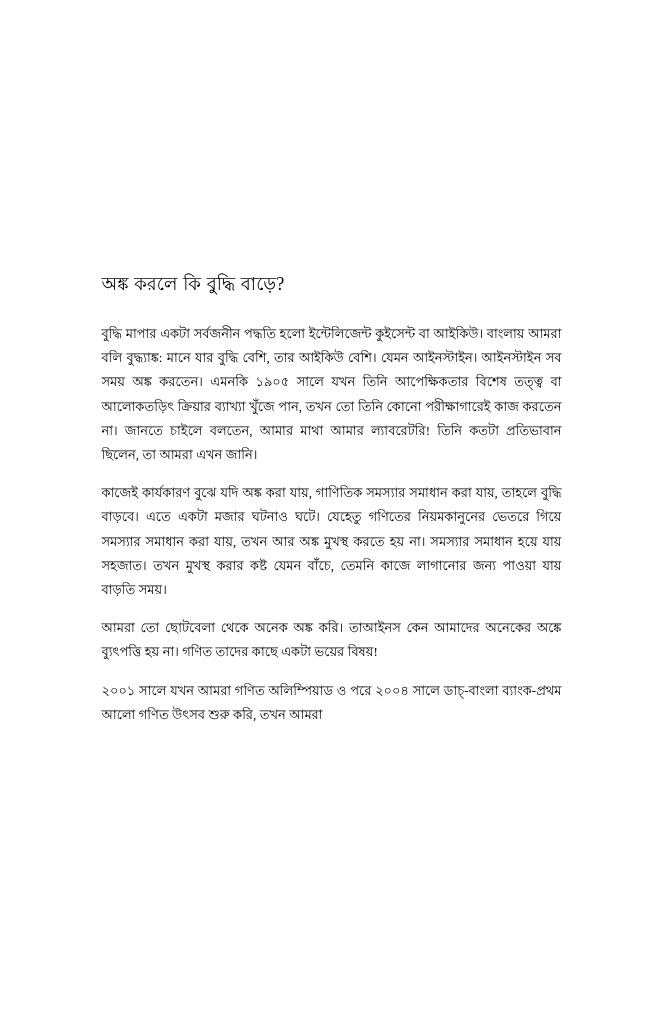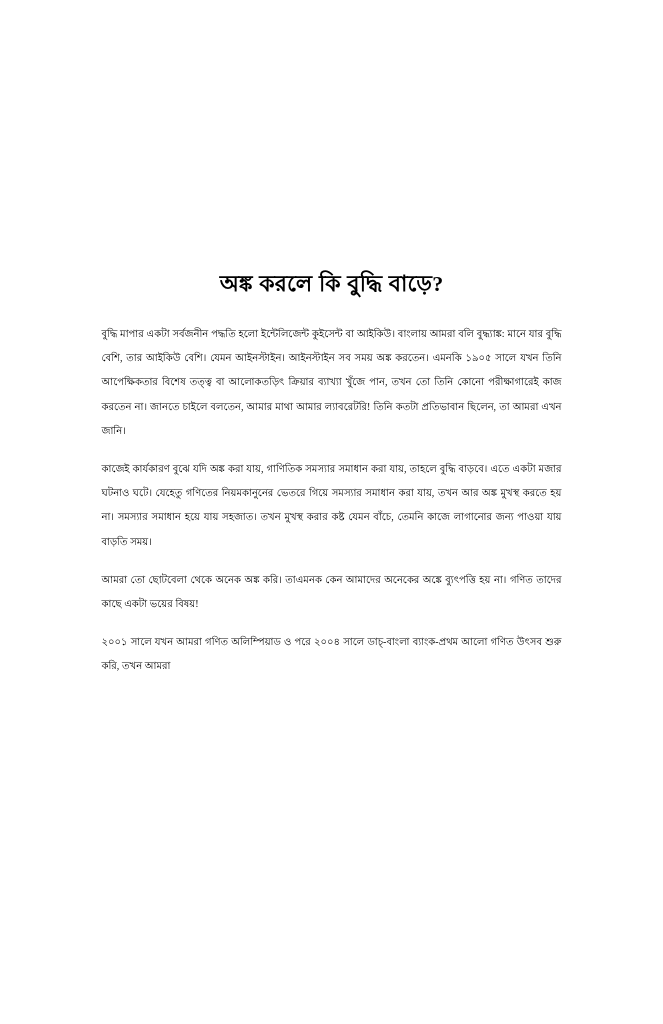--- a/index.html
+++ b/index.html
@@ -31,31 +31,31 @@
   }
 
   .content {
     position: relative;
     margin: 0 auto;
     width: 460px;      
     box-sizing: border-box;
   }
 
   .article-title {
-    font-size: 22px;
-    font-weight: bold;
-    text-align: center;
+    font-size: 18px;
+    font-weight: normal;
+    text-align: left;
     line-height: 24px;
     margin: 0 0 26px 0;
     letter-spacing: 0.1px;
     word-spacing: 1px;
   }
 
   .paragraph {
-    font-size: 10px;
+    font-size: 13px;
     line-height: 24.2px;
     text-align: justify;
     text-justify: inter-word;
     margin: 0 0 14px 0;
     word-spacing: 0.2px;
     hyphens: none;
   }
 
   .paragraph:last-child {
     margin-bottom: 12px;
@@ -69,19 +69,19 @@
   <div class="page-top-space"></div>
 
   <div class="content">
 
     <h1 class="article-title">অঙ্ক করলে কি বুদ্ধি বাড়ে?</h1>
 
     <p class="paragraph">বুদ্ধি মাপার একটা সর্বজনীন পদ্ধতি হলো ইন্টেলিজেন্ট কুইসেন্ট বা আইকিউ। বাংলায় আমরা বলি বুদ্ধ্যাঙ্ক: মানে যার বুদ্ধি বেশি, তার আইকিউ বেশি। যেমন আইনস্টাইন। আইনস্টাইন সব সময় অঙ্ক করতেন। এমনকি ১৯০৫ সালে যখন তিনি আপেক্ষিকতার বিশেষ তত্ত্ব বা আলোকতড়িৎ ক্রিয়ার ব্যাখ্যা খুঁজে পান, তখন তো তিনি কোনো পরীক্ষাগারেই কাজ করতেন না। জানতে চাইলে বলতেন, আমার মাথা আমার ল্যাবরেটরি! তিনি কতটা প্রতিভাবান ছিলেন, তা আমরা এখন জানি।</p>
 
     <p class="paragraph">কাজেই কার্যকারণ বুঝে যদি অঙ্ক করা যায়, গাণিতিক সমস্যার সমাধান করা যায়, তাহলে বুদ্ধি বাড়বে। এতে একটা মজার ঘটনাও ঘটে। যেহেতু গণিতের নিয়মকানুনের ভেতরে গিয়ে সমস্যার সমাধান করা যায়, তখন আর অঙ্ক মুখস্থ করতে হয় না। সমস্যার সমাধান হয়ে যায় সহজাত। তখন মুখস্থ করার কষ্ট যেমন বাঁচে, তেমনি কাজে লাগানোর জন্য পাওয়া যায় বাড়তি সময়।</p>
 
-    <p class="paragraph">আমরা তো ছোটবেলা থেকে অনেক অঙ্ক করি। তাএমনক কেন আমাদের অনেকের অঙ্কে ব্যুৎপত্তি হয় না। গণিত তাদের কাছে একটা ভয়ের বিষয়!</p>
+    <p class="paragraph">আমরা তো ছোটবেলা থেকে অনেক অঙ্ক করি। তাআইনস কেন আমাদের অনেকের অঙ্কে ব্যুৎপত্তি হয় না। গণিত তাদের কাছে একটা ভয়ের বিষয়!</p>
 
     <p class="paragraph">২০০১ সালে যখন আমরা গণিত অলিম্পিয়াড ও পরে ২০০৪ সালে ডাচ্‌-বাংলা ব্যাংক-প্রথম আলো গণিত উৎসব শুরু করি, তখন আমরা</p>
 
   </div>
 
 </div>
 
 </body></html>

